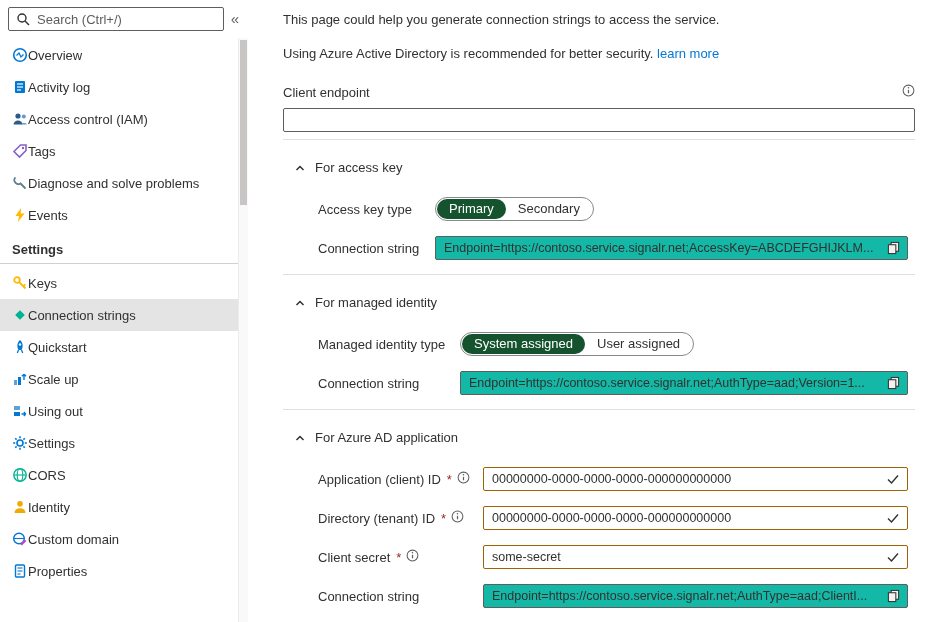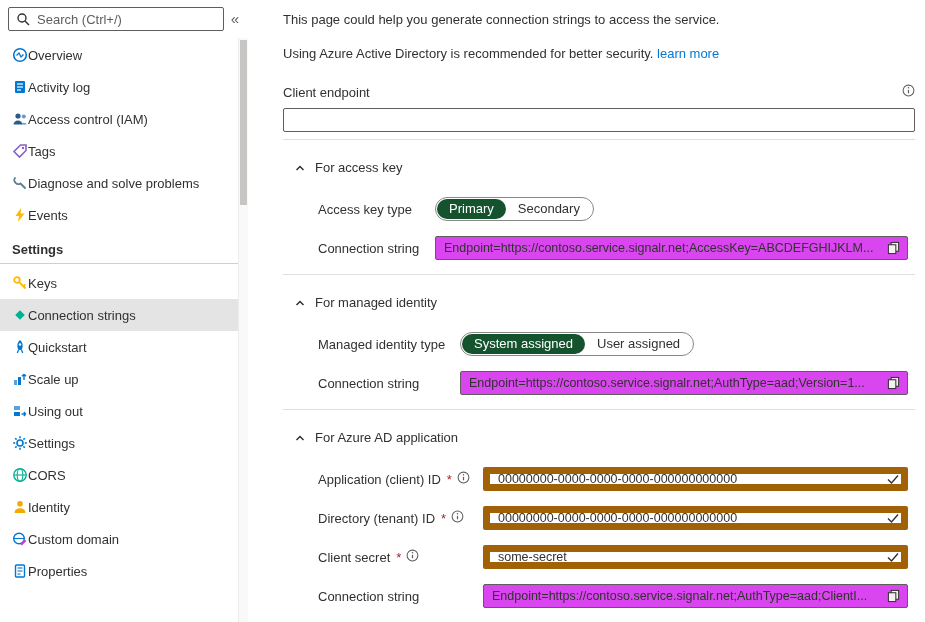--- a/index.html
+++ b/index.html
@@ -59,29 +59,29 @@
   .sec-managed  .row-label { width:142px; }
   .sec-aad      .row-label { width:165px; }
   .req { color:#a4262c; margin-left:1px; }
 
   .pill { display:inline-flex; align-items:center; border:1px solid #8a8886; border-radius:12px; background:#fff; padding:1px; }
   .pill-opt { padding:2px 12px; border-radius:10px; line-height:16px; cursor:pointer; color:#323130; }
   .pill-opt.sel { background:#14532d; color:#fff; }
 
   .control { flex:1; margin-right:7px; min-width:0; }
   .cs-box {
-    display:flex; align-items:center; height:24px; background:#d946ef;
+    display:flex; align-items:center; height:24px; background:#14b8a6;
     border:1px solid #605e5c; border-radius:2px; padding:0 7px 0 8px; gap:8px;
   }
   .cs-text { flex:1; overflow:hidden; text-overflow:ellipsis; white-space:nowrap; font-size:12.5px; color:#323130; }
   .copy-btn { flex:none; display:flex; cursor:pointer; }
 
   .input-wrap { position:relative; flex:1; margin-right:7px; min-width:0; }
   .input-wrap input {
-    width:100%; height:24px; border:7px solid #a16207; border-radius:2px;
+    width:100%; height:24px; border:1px solid #a16207; border-radius:2px;
     font:inherit; font-size:12.5px; padding:2px 30px 2px 8px; outline:none; background:#fff; color:#323130;
   }
   .check { position:absolute; right:8px; top:6px; display:flex; }
 </style>
 </head>
 <body>
 
 <div class="app">
 
   <aside class="sidebar">

